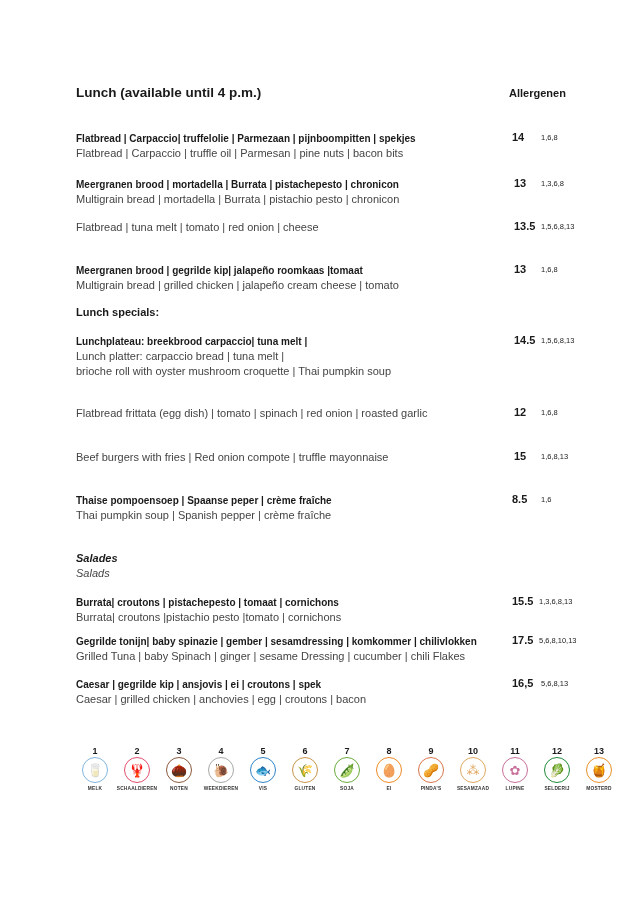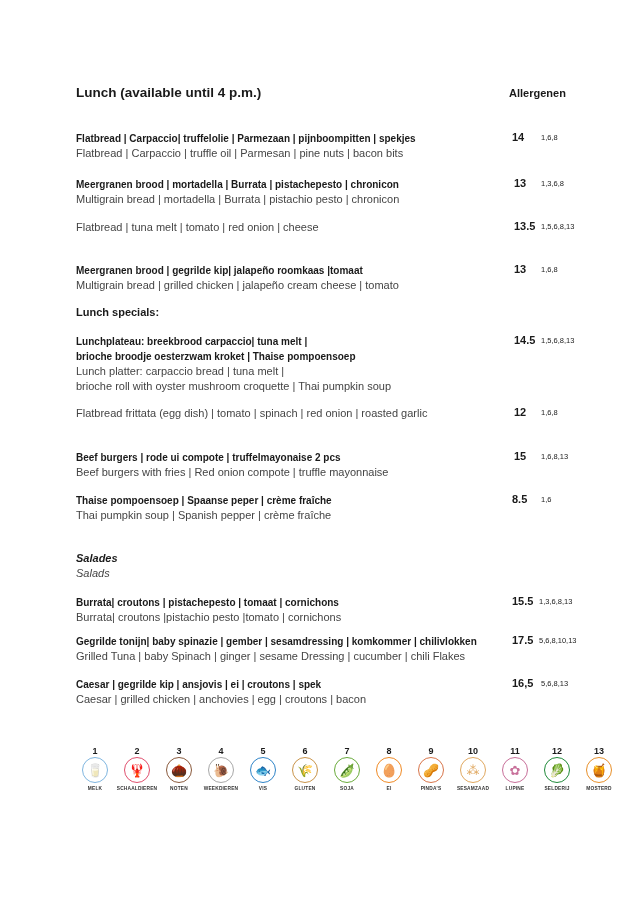--- a/index.html
+++ b/index.html
@@ -53,33 +53,31 @@
   <div class="nl">Meergranen brood | gegrilde kip| jalapeño roomkaas |tomaat</div>
   <div class="en">Multigrain bread | grilled chicken | jalapeño cream cheese | tomato</div>
   <span class="price" style="left:438px;">13</span>
   <span class="alg" style="left:465px;">1,6,8</span>
 </div>
 
 <div class="section-label" style="top:306px;">Lunch specials:</div>
 
 <div class="item" style="top:334px;">
   <div class="nl">Lunchplateau: breekbrood carpaccio| tuna melt |</div>
-  <div class="nl">brioche broodje oesterzwam kroket | Thaise pompoensoep</div>
   <div class="en">Lunch platter: carpaccio bread | tuna melt |</div>
   <div class="en">brioche roll with oyster mushroom croquette | Thai pumpkin soup</div>
   <span class="price" style="left:438px;">14.5</span>
   <span class="alg" style="left:465px;">1,5,6,8,13</span>
 </div>
 <div class="item" style="top:406px;">
   <div class="en">Flatbread frittata (egg dish) | tomato | spinach | red onion | roasted garlic</div>
   <span class="price" style="left:438px;">12</span>
   <span class="alg" style="left:465px;">1,6,8</span>
 </div>
 <div class="item" style="top:450px;">
-  <div class="nl">Beef burgers | rode ui compote | truffelmayonaise 2 pcs</div>
   <div class="en">Beef burgers with fries | Red onion compote | truffle mayonnaise</div>
   <span class="price" style="left:438px;">15</span>
   <span class="alg" style="left:465px;">1,6,8,13</span>
 </div>
 <div class="item" style="top:493px;">
   <div class="nl">Thaise pompoensoep | Spaanse peper | crème fraîche</div>
   <div class="en">Thai pumpkin soup | Spanish pepper | crème fraîche</div>
   <span class="price" style="left:436px;">8.5</span>
   <span class="alg" style="left:465px;">1,6</span>
 </div>

